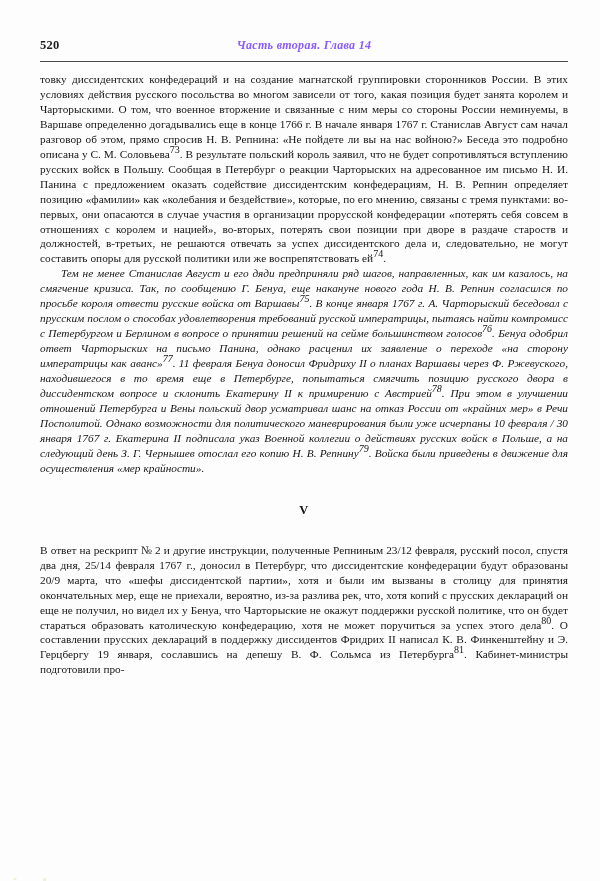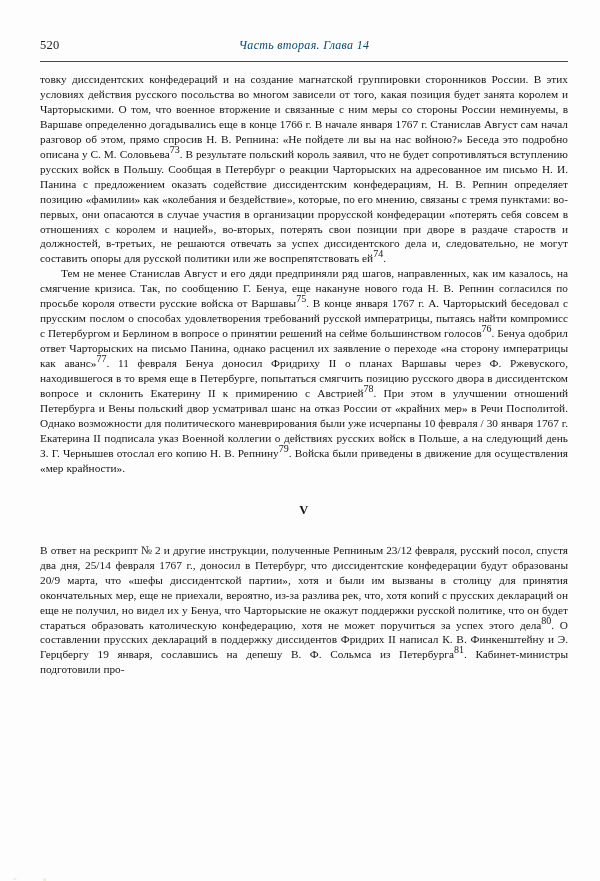--- a/index.html
+++ b/index.html
@@ -24,39 +24,40 @@
     height: 881px;
   }
 
   
   .running-head {
     position: absolute;
     left: 40px;
     top: 38px;
     width: 528px;
     height: 18px;
+    font-weight: bold;
   }
   .folio {
     position: absolute;
     left: 0;
     top: 0;
     font-size: 12.5px;
     letter-spacing: 0.2px;
     color: #1e1e1e;
   }
   .head-title {
     position: absolute;
     left: 0;
     top: 0;
     width: 528px;
     text-align: center;
     font-style: italic;
     font-size: 12px;
     letter-spacing: 0.3px;
-    color: #0c4a6e;
+    color: #8b5cf6;
   }
   .head-rule {
     position: absolute;
     left: 40px;
     top: 61px;
     width: 528px;
     height: 1px;
     background: #4a4a4a;
   }
 
@@ -73,20 +74,21 @@
     line-height: 14.95px;
     text-align: justify;
     text-justify: inter-word;
     color: #161616;
     -webkit-hyphens: none;
     hyphens: none;
     word-spacing: 0.1px;
   }
   p.indent {
     text-indent: 21px;
+    font-style: italic;
   }
   p.noindent {
     text-indent: 0;
   }
   sup {
     font-size: 10px;
     vertical-align: super;
     line-height: 0;
   }
   .sec-num {

